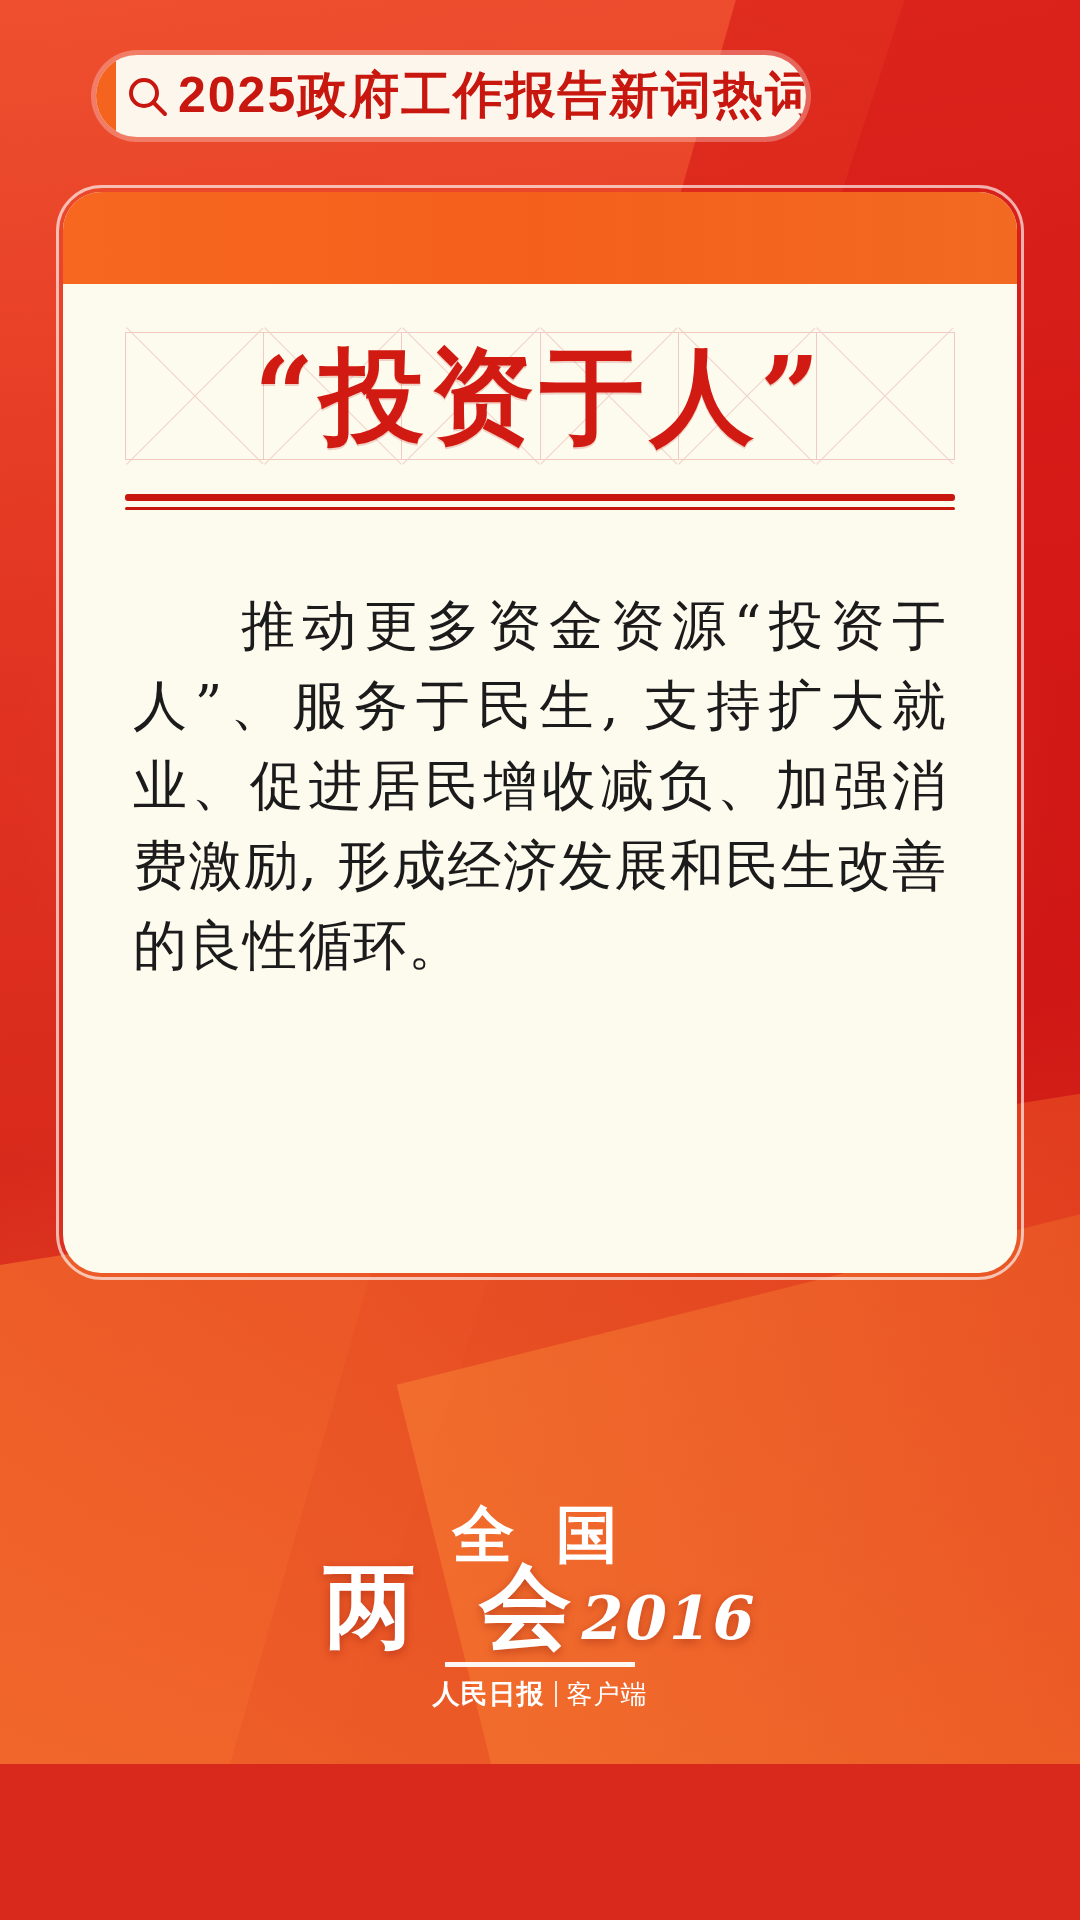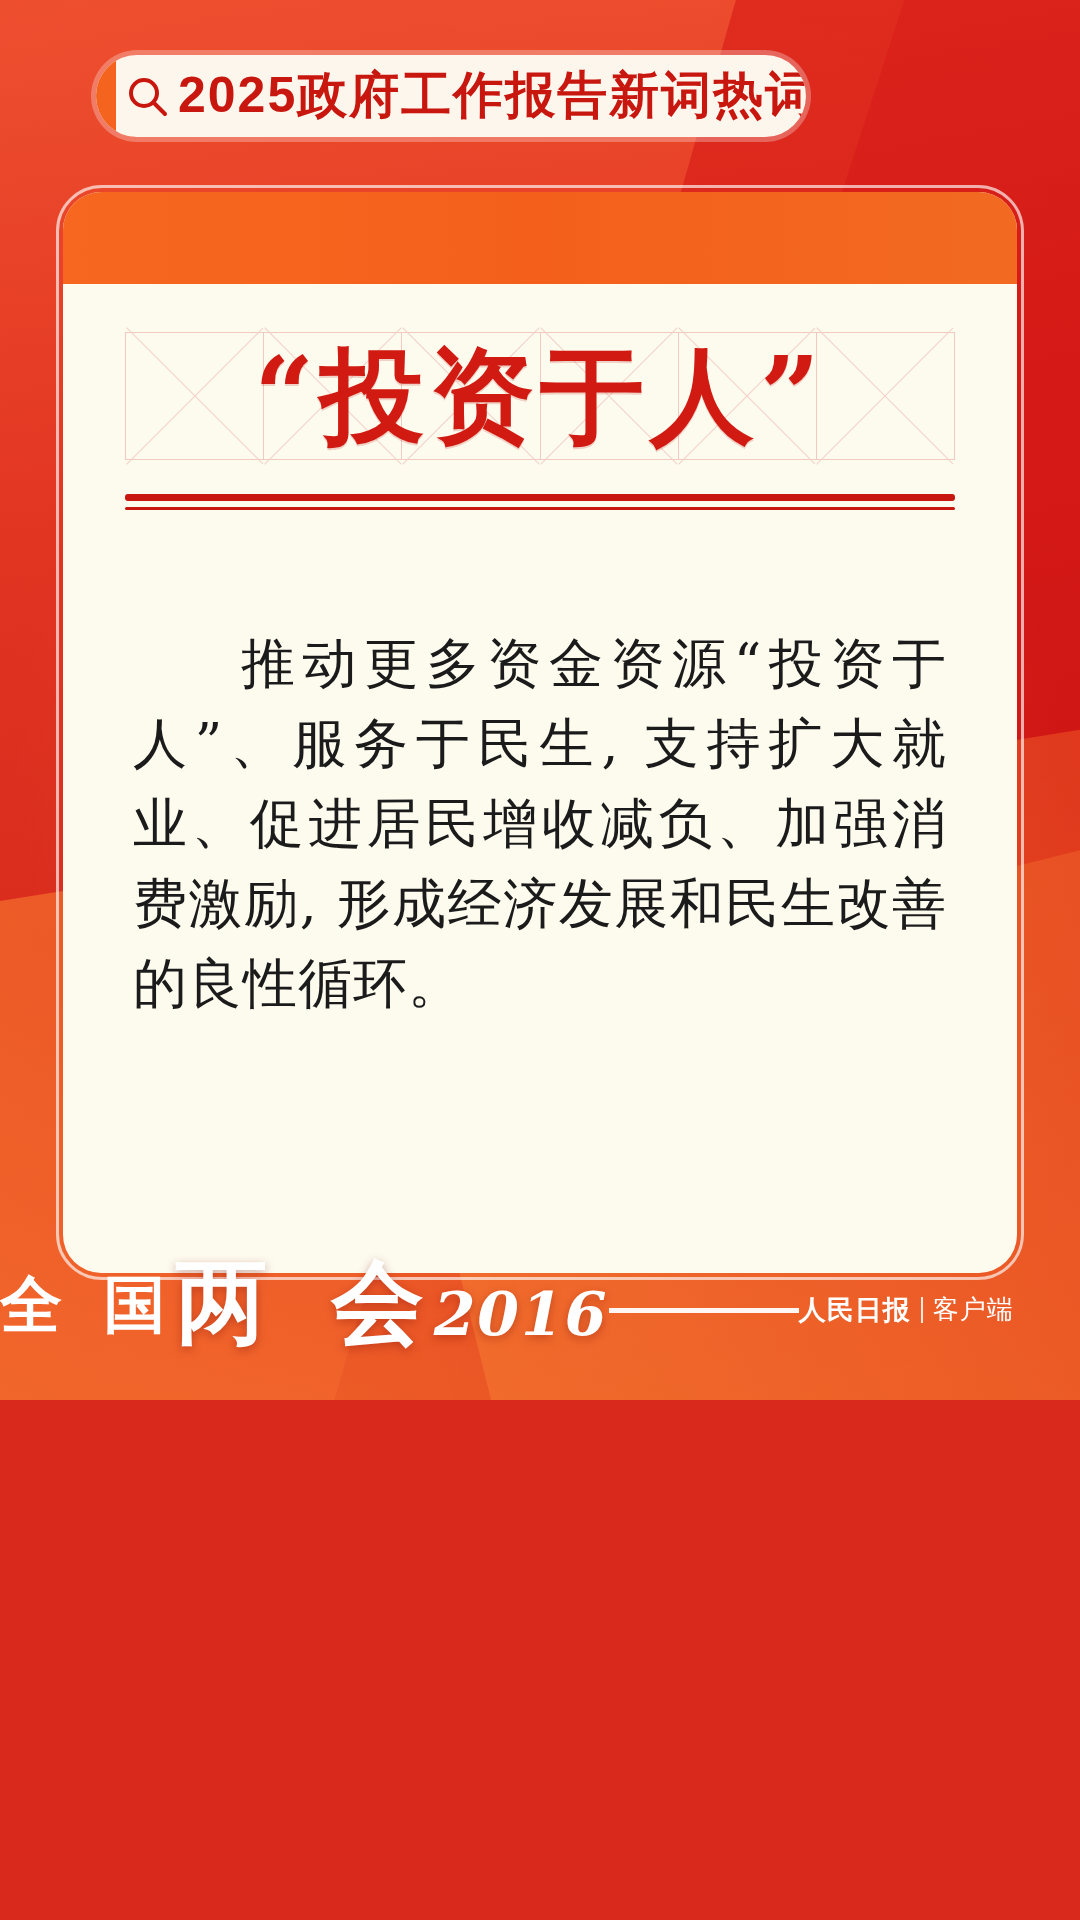--- a/index.html
+++ b/index.html
@@ -10,21 +10,21 @@
     width: 1080px;
     height: 1920px;
     font-family: "Liberation Sans", "DejaVu Sans", sans-serif;
     background: #d9291c;
     overflow: hidden;
   }
 
   .poster {
     position: relative;
     width: 1080px;
-    height: 1400px;
+    height: 1764px;
     overflow: hidden;
     background: linear-gradient(170deg, #e8402a 0%, #d8201a 35%, #cf1a16 60%, #e8552a 88%, #f2722c 100%);
   }
 
   
   .band {
     position: absolute;
     pointer-events: none;
   }
   .band-a {
@@ -195,38 +195,38 @@
   }
   .rule-thin {
     margin-top: 6px;
     height: 3px;
     background: #c8170f;
     border-radius: 2px;
   }
 
   
   .body-text {
-    margin: 114px 70px 0 70px;
+    margin: 76px 70px 0 70px;
     font-family: "DejaVu Serif", "Liberation Serif", serif;
     font-size: 54px;
     line-height: 1.48;
     color: #1b1b1b;
     text-indent: 108px;
     letter-spacing: 1px;
     text-align: justify;
   }
 
   
   .footer {
     position: absolute;
     left: 0;
     right: 0;
     bottom: 52px;
     display: flex;
-    flex-direction: row;
+    flex-direction: column;
     align-items: center;
   }
   .logo-top {
     display: flex;
     align-items: flex-end;
     gap: 14px;
     color: #ffffff;
     font-family: "DejaVu Serif", "Liberation Serif", serif;
     font-size: 62px;
     font-weight: 700;

